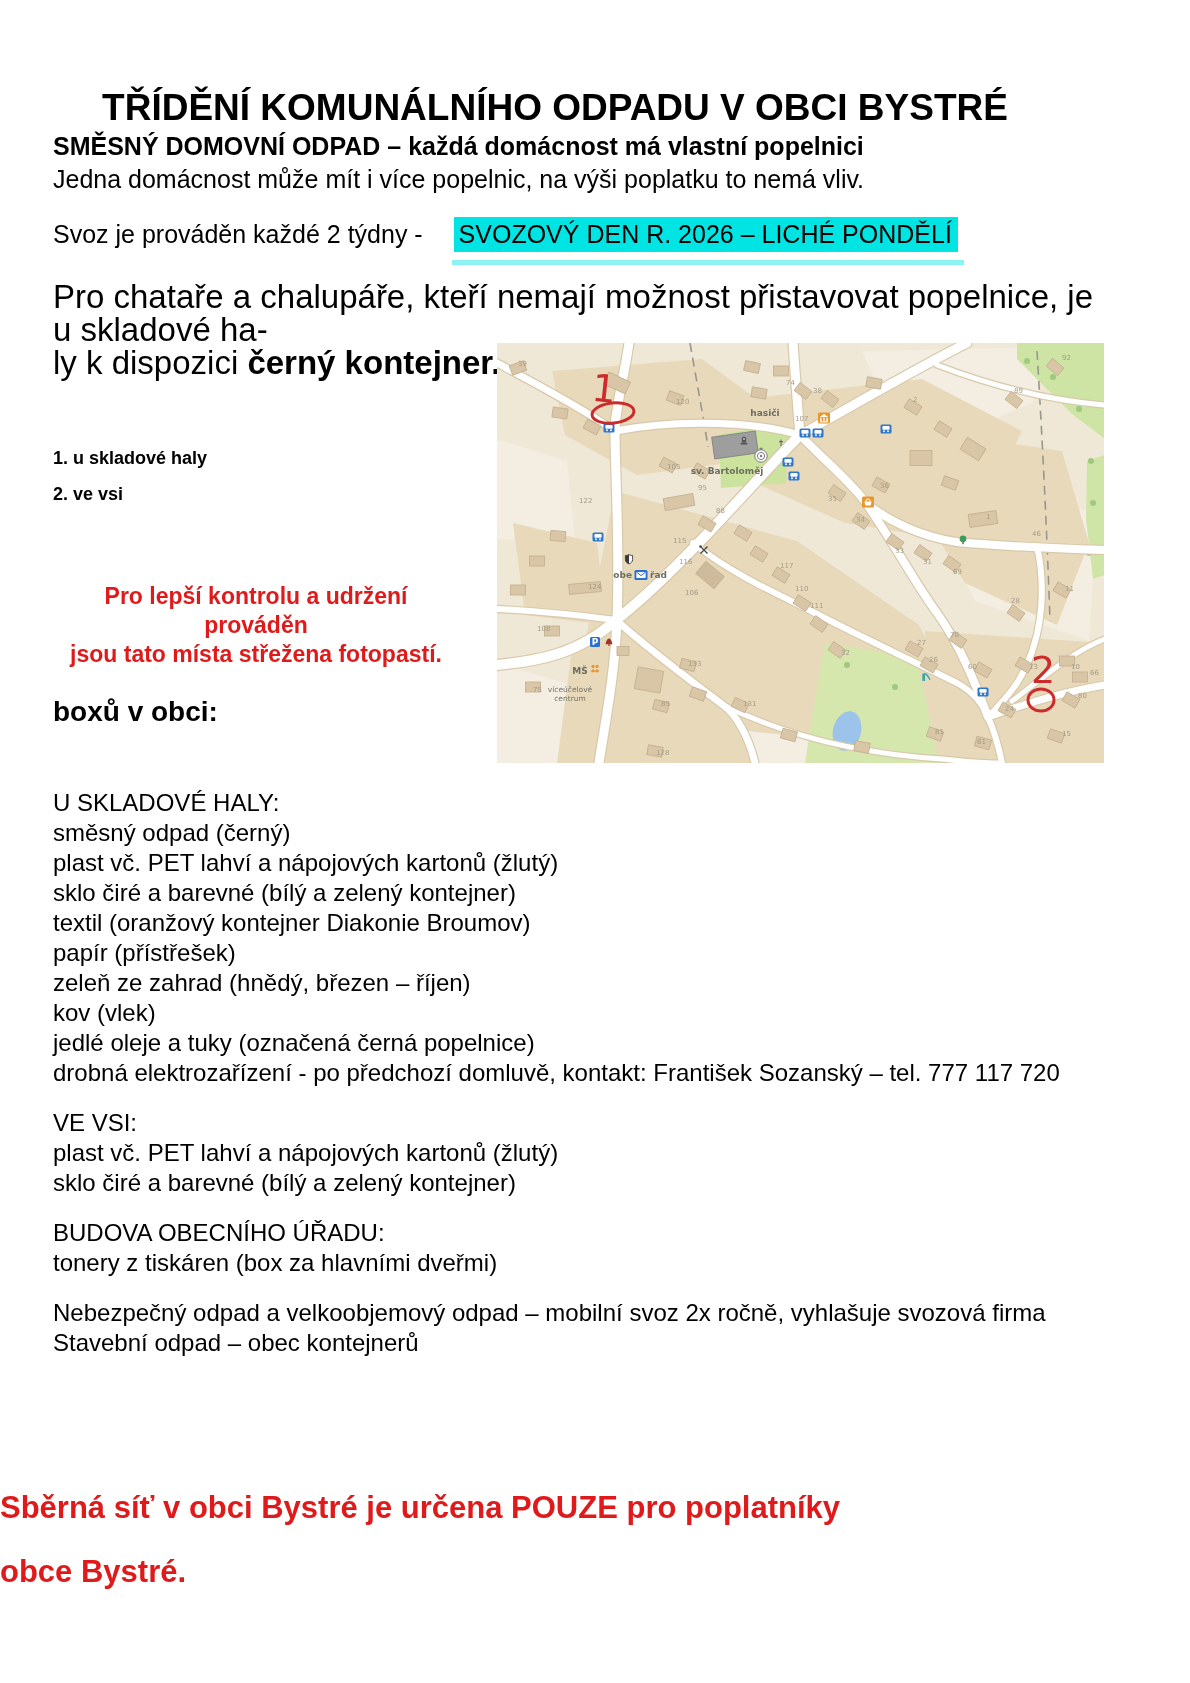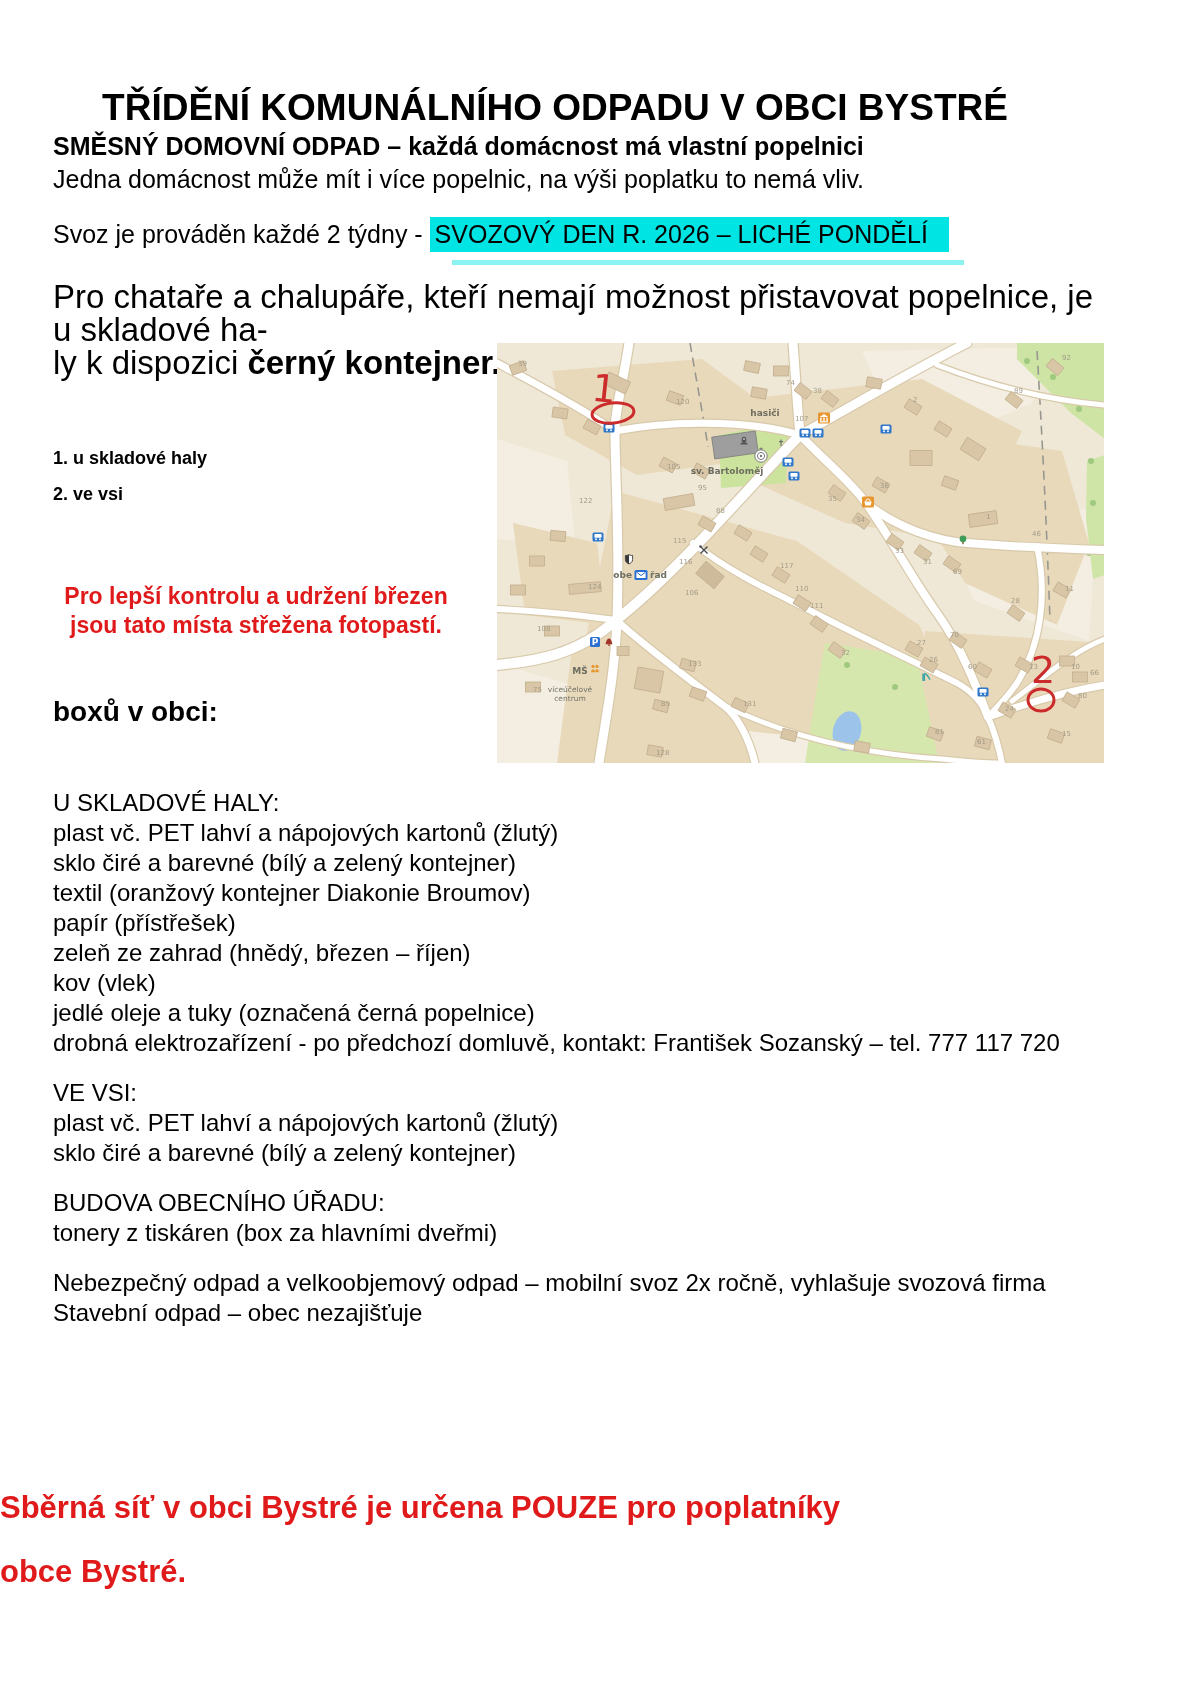--- a/index.html
+++ b/index.html
@@ -3,21 +3,21 @@
 <meta charset="utf-8">
 <style>
   html,body{margin:0;padding:0;background:#ffffff;}
   .page{position:relative;width:1104px;height:1683px;background:#fff;
         font-family:"Liberation Sans",sans-serif;color:#000;overflow:hidden;}
   .title{position:absolute;top:62px;left:0;width:1110px;text-align:center;
          font-size:37px;font-weight:bold;}
   .intro{position:absolute;left:53px;top:130px;font-size:25px;line-height:33px;}
   .intro .b{font-weight:bold;}
   .svoz{position:absolute;left:53px;top:220px;font-size:25px;}
-  .hl{padding:3px 21px 4px 5px;}
+  .hl{padding:3px 6px 4px 5px;margin-left:24px;}
   .hl-artifact{position:absolute;left:452px;top:260px;width:512px;height:5px;opacity:.45;}
   .cott{position:absolute;left:53px;top:280px;font-size:33px;line-height:33px;}
   .mapwrap{position:absolute;left:497px;top:343px;width:608px;height:420px;}
   .mapwrap svg{display:block;width:608px;height:420px;}
   .locs{position:absolute;left:53px;top:440px;font-size:18px;font-weight:bold;line-height:36px;}
   .locs p{margin:0;}
   .warn{position:absolute;left:50px;top:582px;width:412px;text-align:center;
         font-weight:bold;font-size:23px;line-height:29px;}
   .h2{position:absolute;left:53px;top:694px;font-size:28px;font-weight:bold;line-height:36px;}
   .listing{position:absolute;left:53px;top:788px;font-size:24px;line-height:30px;}
@@ -370,53 +370,54 @@
       </g>
     </svg>
   </div>
 
   <div class="locs">
       <p>1. u skladové haly</p>
       <p>2. ve vsi</p>
     </div>
 
   <div class="warn" style="color: rgb(224, 26, 26);">
-    <div>Pro lepší kontrolu a udržení březen</div>
+    <div>Pro lepší kontrolu a udržení prováděn</div>
     <div>jsou tato místa střežena fotopastí.</div>
   </div>
 
   <div class="h2">
     <div>boxů v obci:</div>
   </div>
 
   <div class="listing">
     <div id="sections">
         <div class="section">
           <p>U SKLADOVÉ HALY:</p>
+          <p>směsný odpad (černý)</p>
           <p>plast vč. PET lahví a nápojových kartonů (žlutý)</p>
           <p>sklo čiré a barevné (bílý a zelený kontejner)</p>
           <p>textil (oranžový kontejner Diakonie Broumov)</p>
           <p>papír (přístřešek)</p>
           <p>zeleň ze zahrad (hnědý, březen – říjen)</p>
           <p>kov (vlek)</p>
           <p>jedlé oleje a tuky (označená černá popelnice)</p>
           <p>drobná elektrozařízení - po předchozí domluvě, kontakt: František Sozanský – tel. 777 117 720</p>
         </div>
         <div class="section">
           <p>VE VSI:</p>
           <p>plast vč. PET lahví a nápojových kartonů (žlutý)</p>
           <p>sklo čiré a barevné (bílý a zelený kontejner)</p>
         </div>
         <div class="section">
           <p>BUDOVA OBECNÍHO ÚŘADU:</p>
           <p>tonery z tiskáren (box za hlavními dveřmi)</p>
         </div>
       </div>
     <p class="note1">Nebezpečný odpad a velkoobjemový odpad – mobilní svoz 2x ročně, vyhlašuje svozová firma</p>
-    <p>Stavební odpad – obec nezajišťuje</p>
+    <p>Stavební odpad – obec kontejnerů</p>
   </div>
 
   <div class="footer" style="color: rgb(224, 26, 26);">
     <div>Sběrná síť v obci Bystré je určena POUZE pro poplatníky</div>
     <div>obce Bystré.</div>
   </div>
 
 </div>
 
 </body></html>

